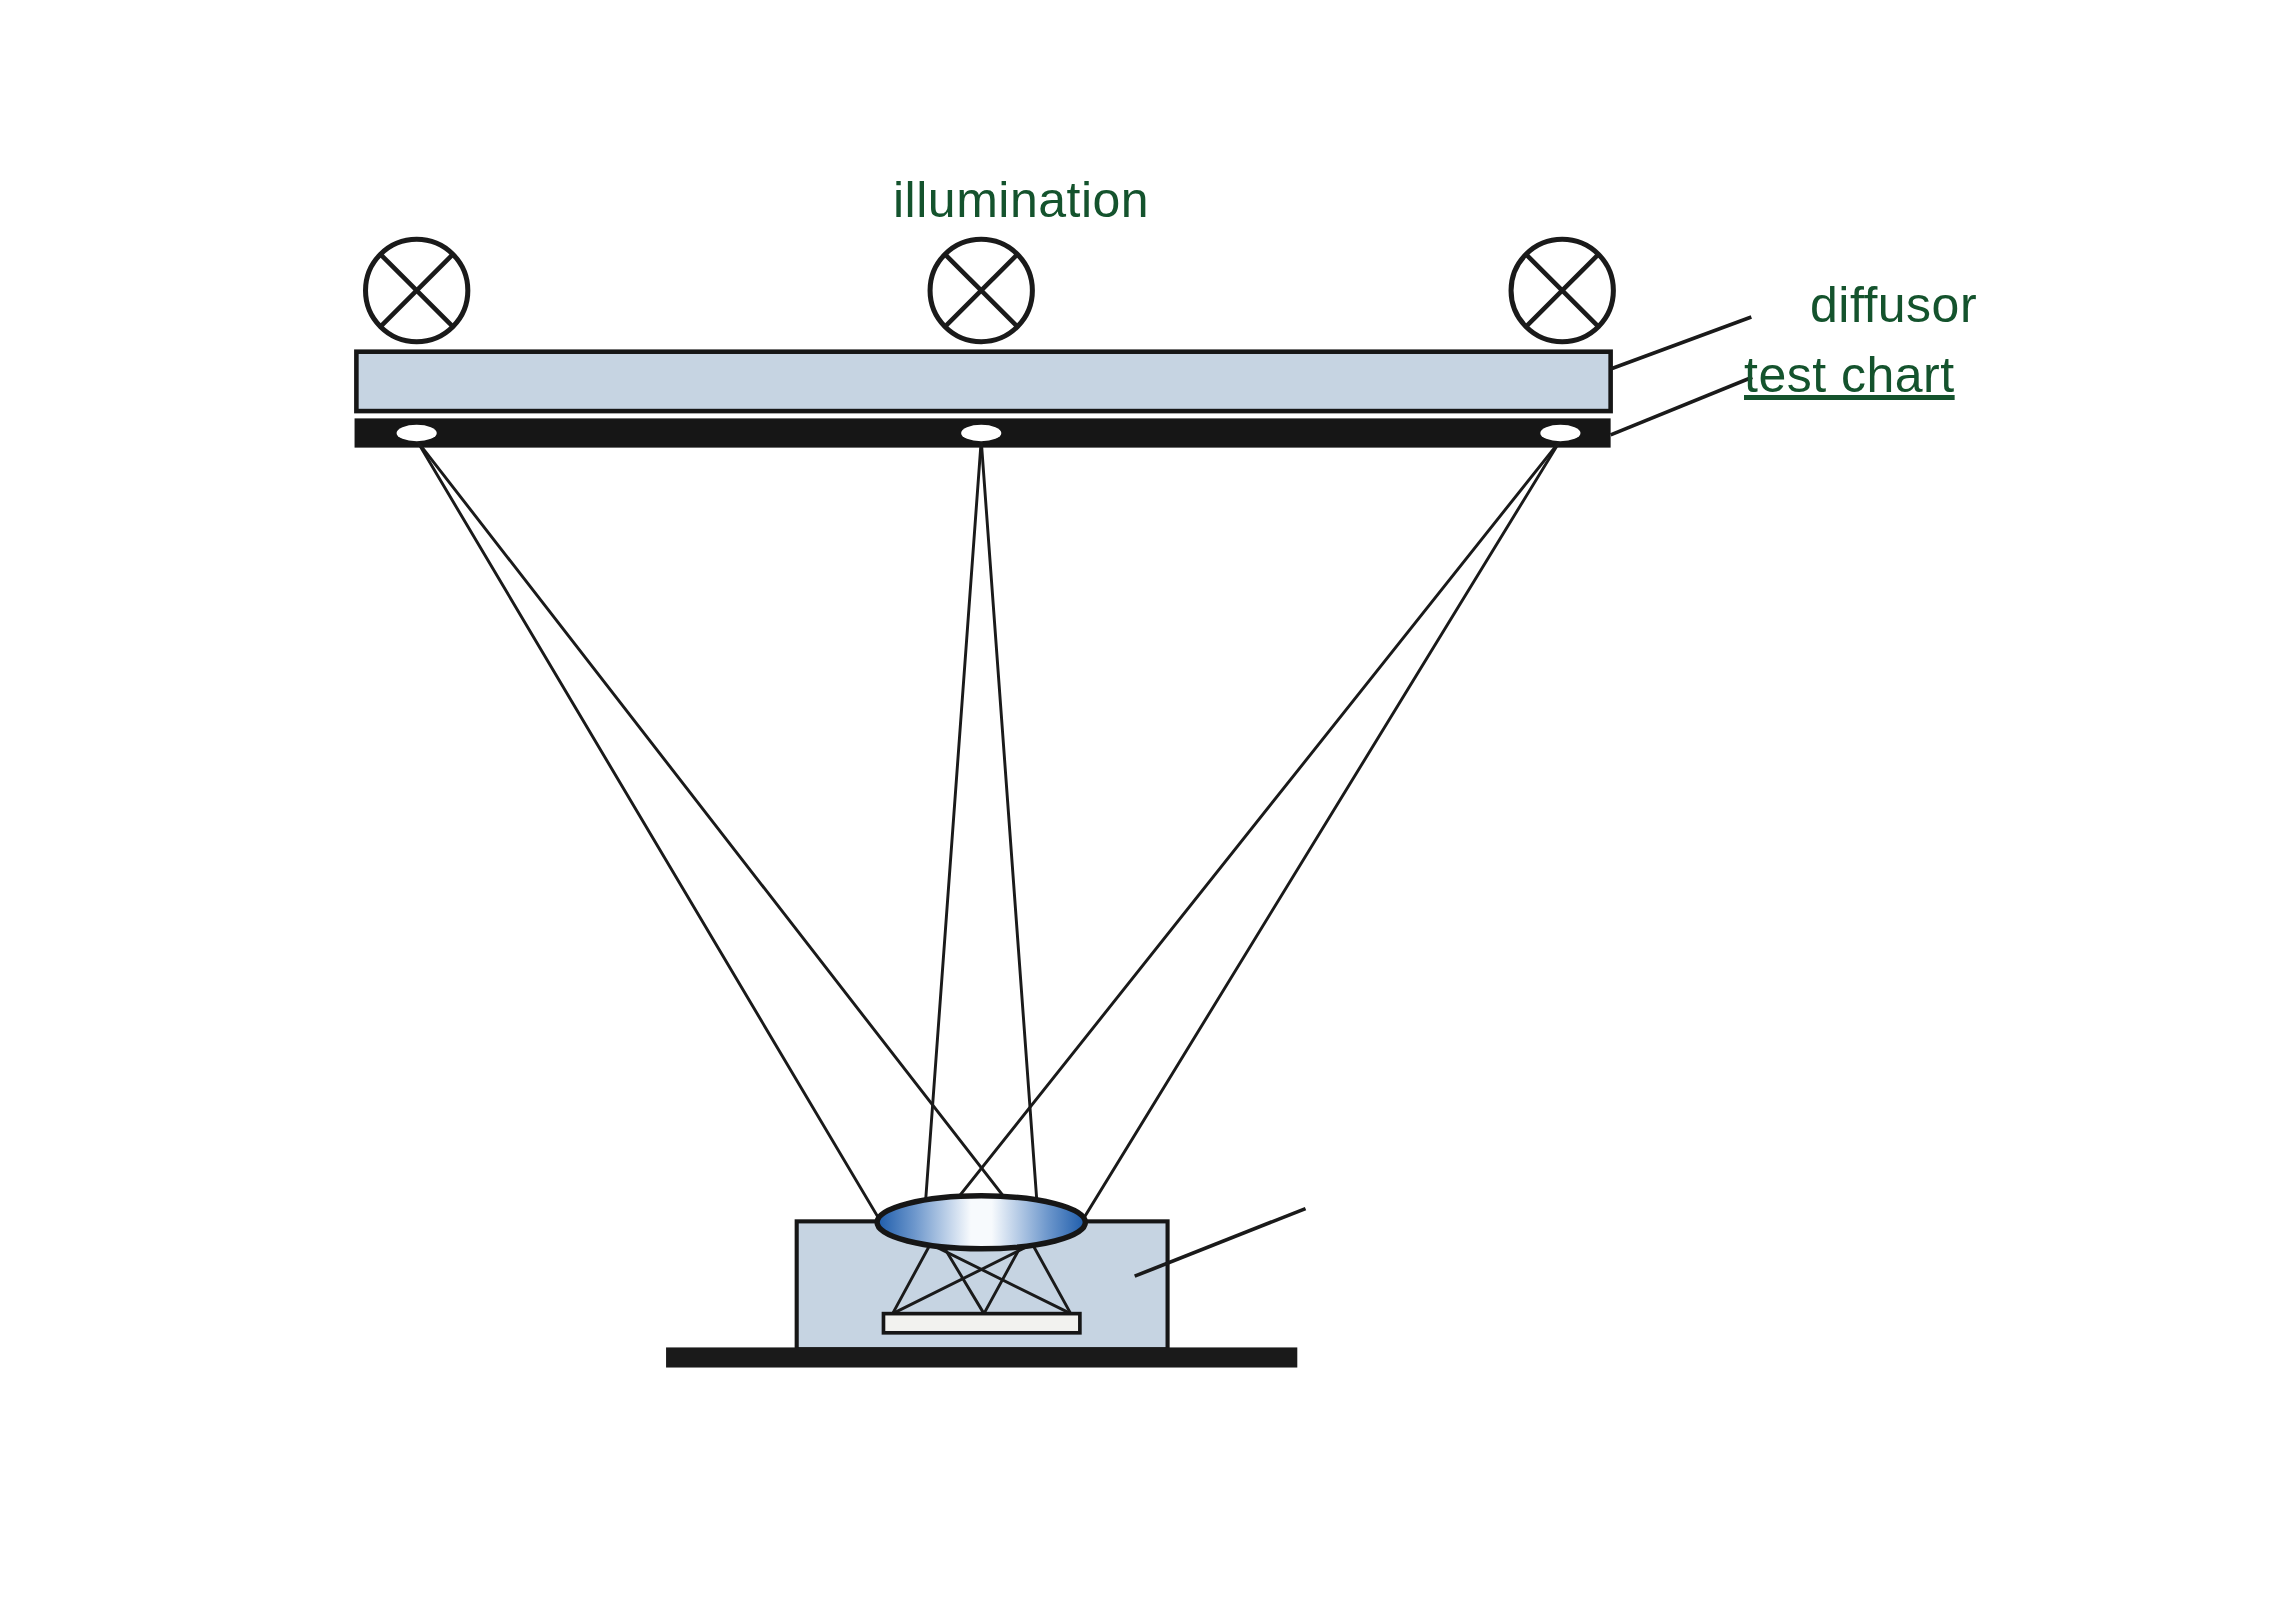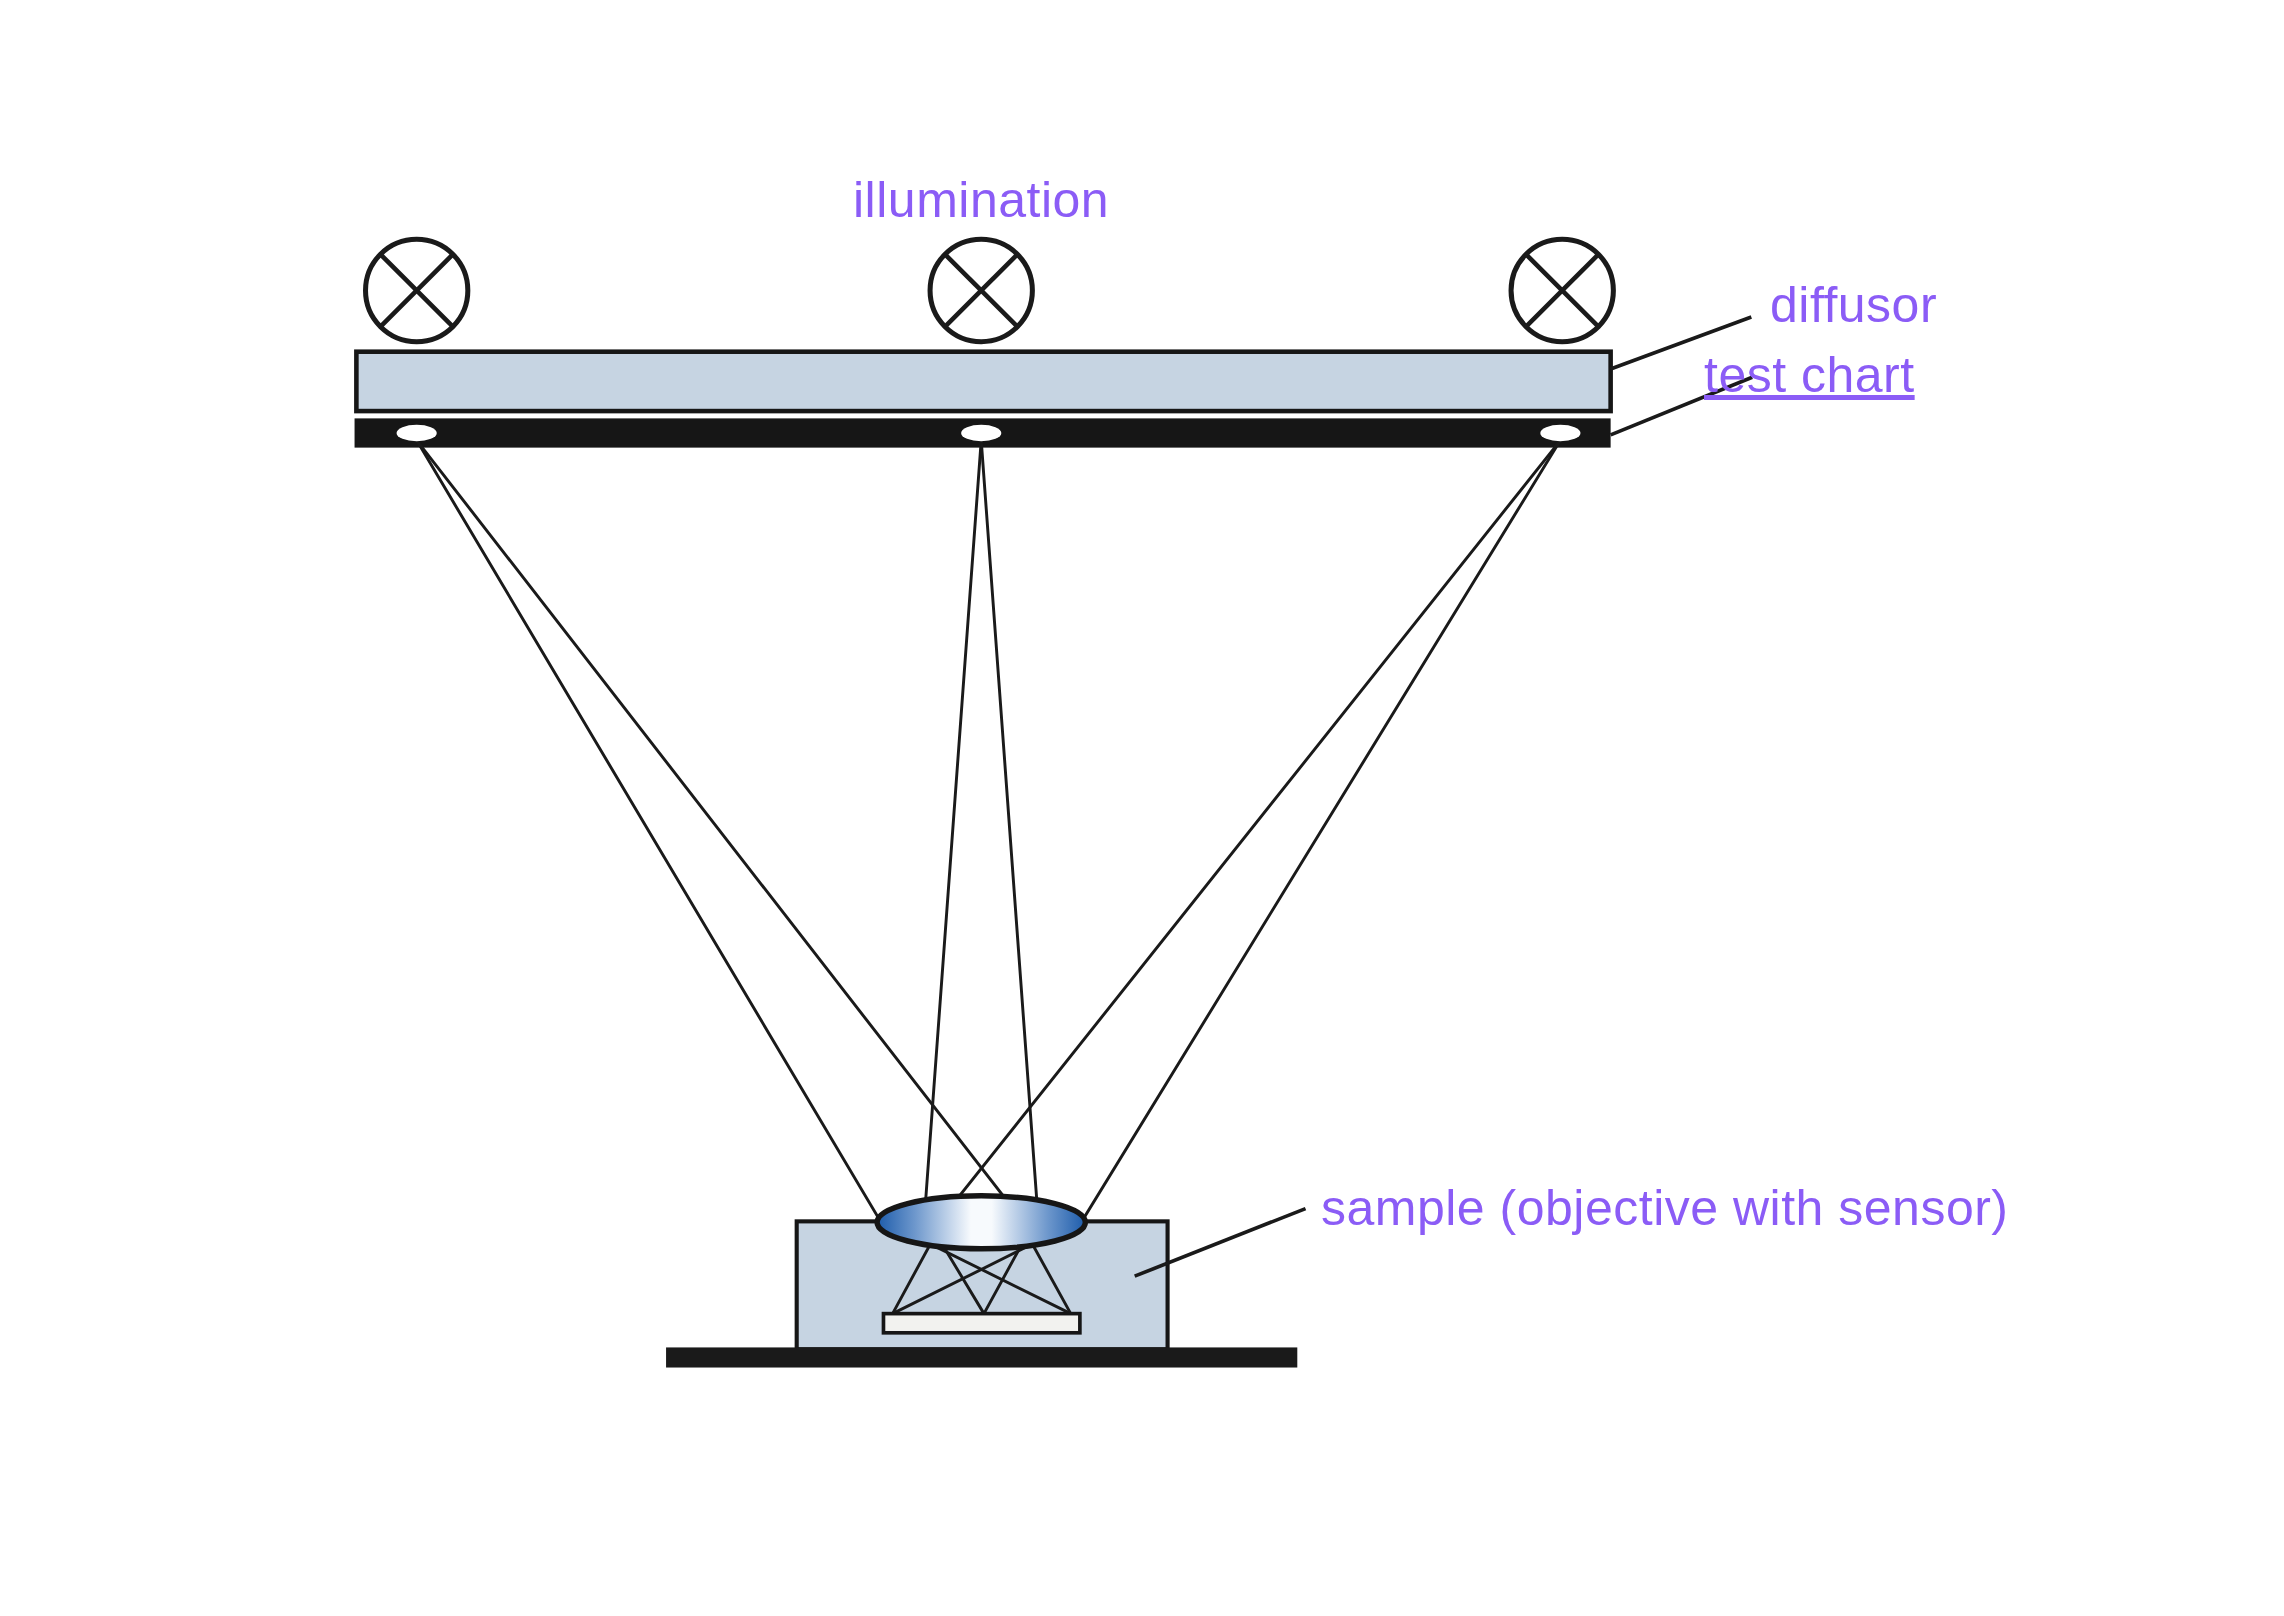--- a/index.html
+++ b/index.html
@@ -9,23 +9,24 @@
     height:1616px;
     background:#ffffff;
     font-family:"Liberation Sans", sans-serif;
     overflow:hidden;
   }
   .canvas svg{position:absolute;left:0;top:0;}
   .diagram-label{
     position:absolute;
     font-size:50px;
     line-height:1;
-    color:#8b5cf6;
+    color:#14532d;
     white-space:nowrap;
     letter-spacing:0.5px;
+    margin-left:40px;
   }
 </style>
 </head>
 <body>
 
 <div class="canvas">
 
   <svg width="2284" height="1616" viewBox="0 0 2500 1769">
     <defs>
       <linearGradient id="lensGrad" x1="0" y1="0" x2="1" y2="0">
@@ -86,16 +87,15 @@
     <g stroke="#1a1a1a" stroke-width="4" fill="none">
       <line x1="1763" y1="404" x2="1917" y2="347"></line>
       <line x1="1763" y1="476" x2="1918" y2="413"></line>
       <line x1="1242" y1="1397" x2="1429" y2="1323"></line>
     </g>
   </svg>
 
   <div class="diagram-label" style="left:853px;  top:175px;">illumination</div>
   <div class="diagram-label" style="left:1770px; top:280px;text-align:right;">diffusor</div>
   <div class="diagram-label" style="left:1704px; top:350px;text-decoration:underline;">test chart</div>
-  <div class="diagram-label" style="left:1321px; top:1183px;">sample (objective with sensor)</div>
 
 </div>
 
 
 </body></html>

